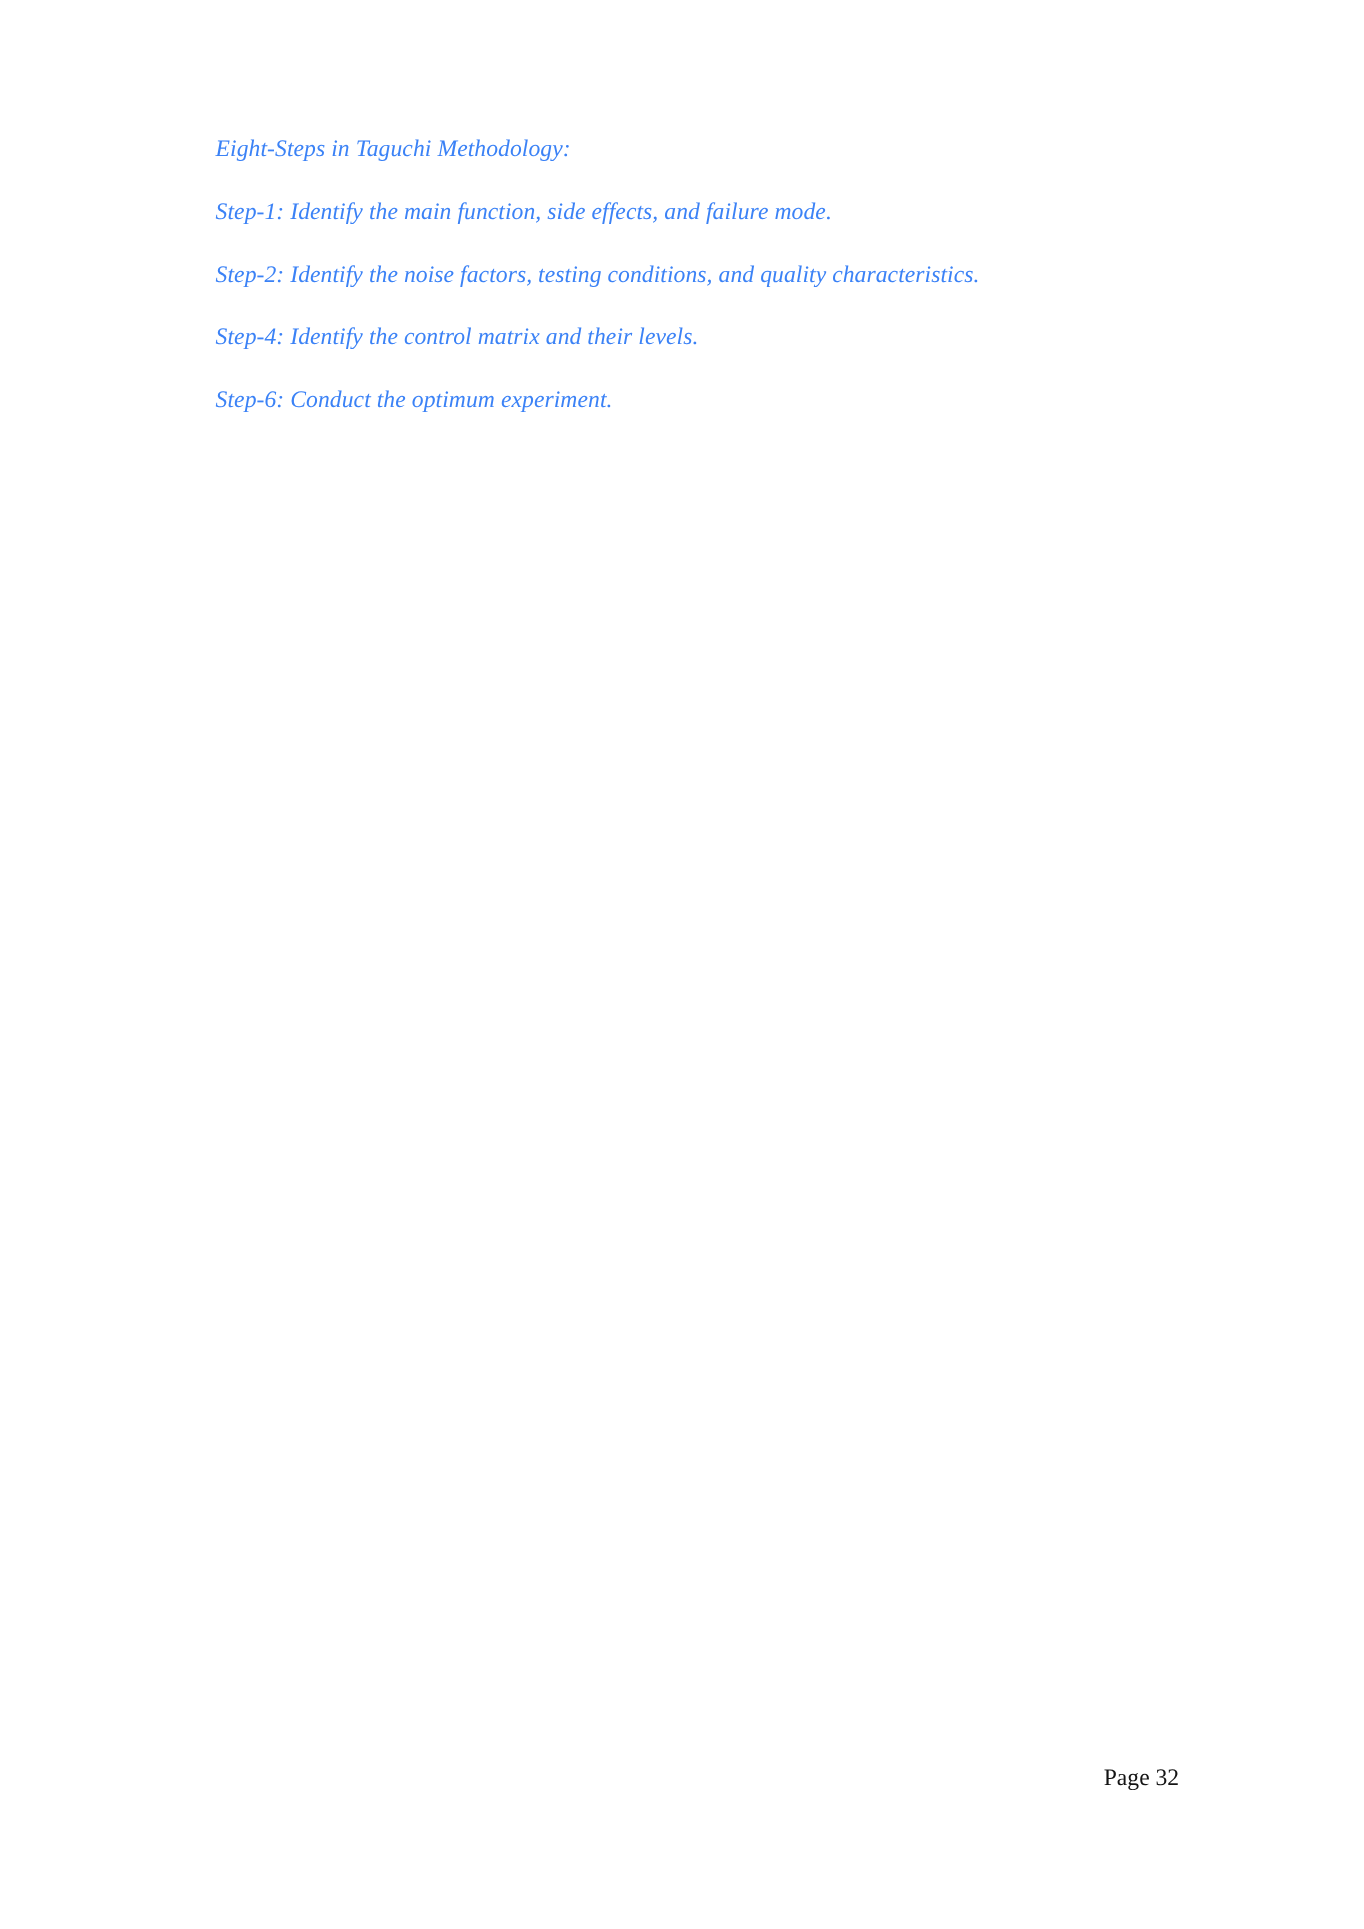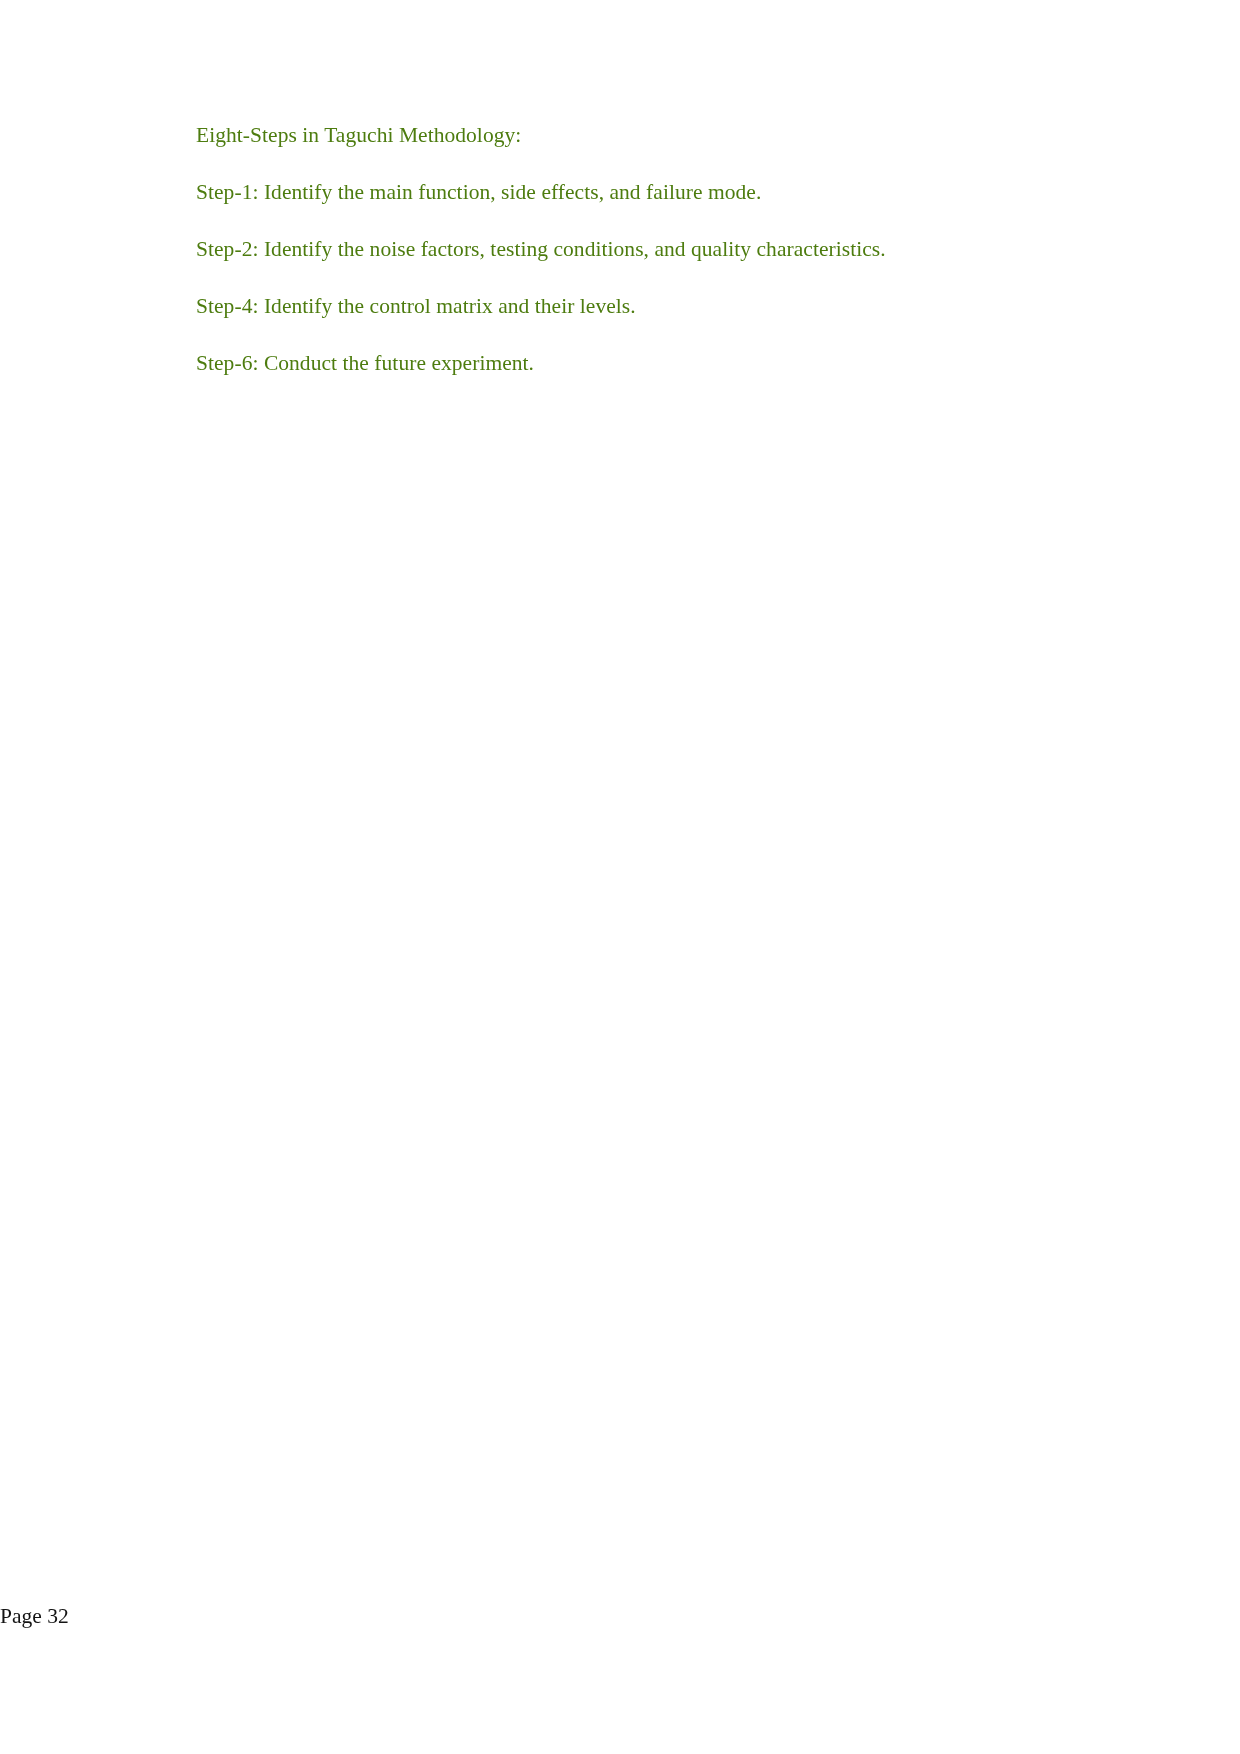--- a/index.html
+++ b/index.html
@@ -20,33 +20,34 @@
   .body-block {
     position: absolute;
     left: 196px;
     top: 107px;
     width: 880px;
   }
   .para {
     font-size: 21.5px;
     line-height: 57px;
     letter-spacing: 0.05px;
-    color: #4d7c0f;
+    color: #3b82f6;
     white-space: nowrap;
     margin: 0;
+    font-style: italic;
   }
   .para-heading {
     margin-bottom: 0;
   }
   .footer {
     position: absolute;
     left: 0;
     top: 1601px;
     width: 1072px;
-    text-align: left;
+    text-align: right;
   }
   .footer-text {
     font-size: 21.5px;
     line-height: 30px;
     color: #141414;
     display: inline-block;
   }
 </style>
 </head>
 <body>
@@ -58,21 +59,21 @@
     <p class="para para-heading">Eight-Steps in Taguchi Methodology:</p>
 
     <p class="para">Step-1: Identify the main function, side effects, and failure mode.</p>
 
     <p class="para">Step-2: Identify the noise factors, testing conditions, and quality characteristics.</p>
 
 
     <p class="para">Step-4: Identify the control matrix and their levels.</p>
 
 
-    <p class="para">Step-6: Conduct the future experiment.</p>
+    <p class="para">Step-6: Conduct the optimum experiment.</p>
 
 
 
   </div>
 
   <div class="footer">
     <span class="footer-text">Page 32</span>
   </div>
 
 </div>

